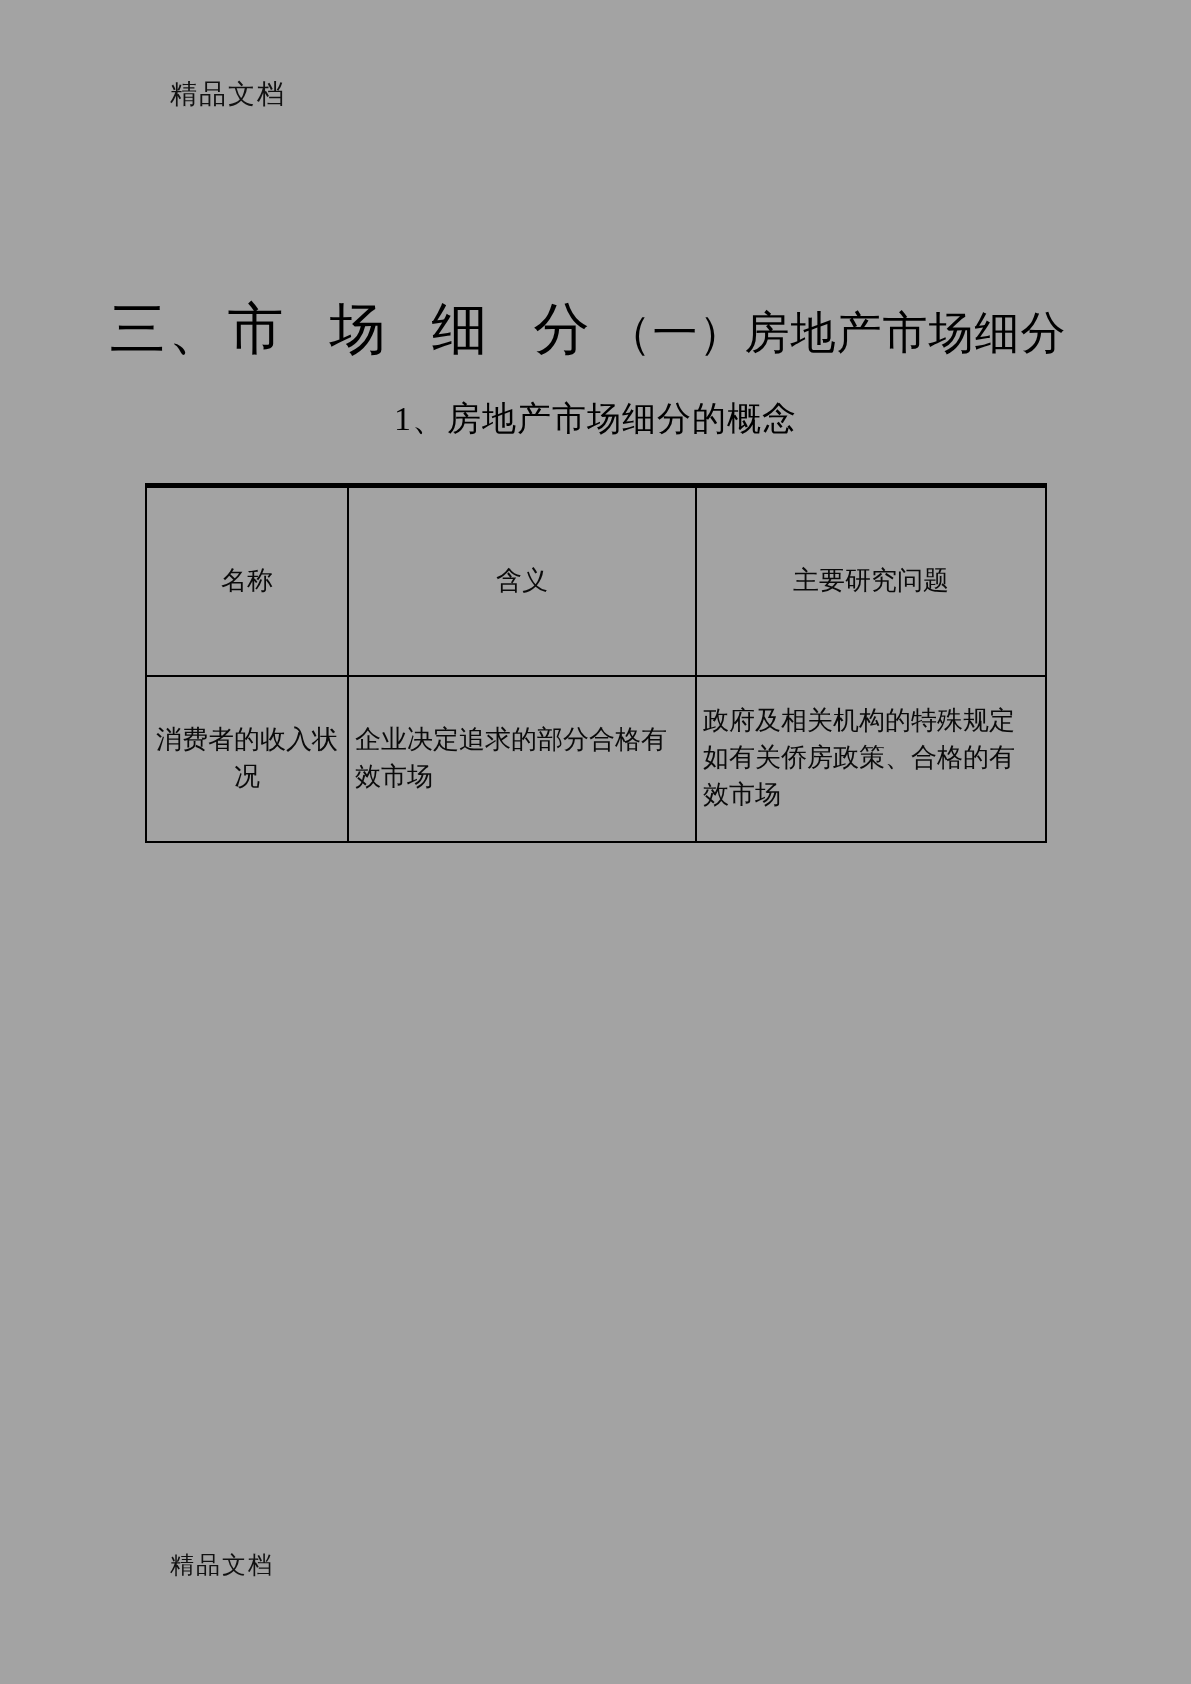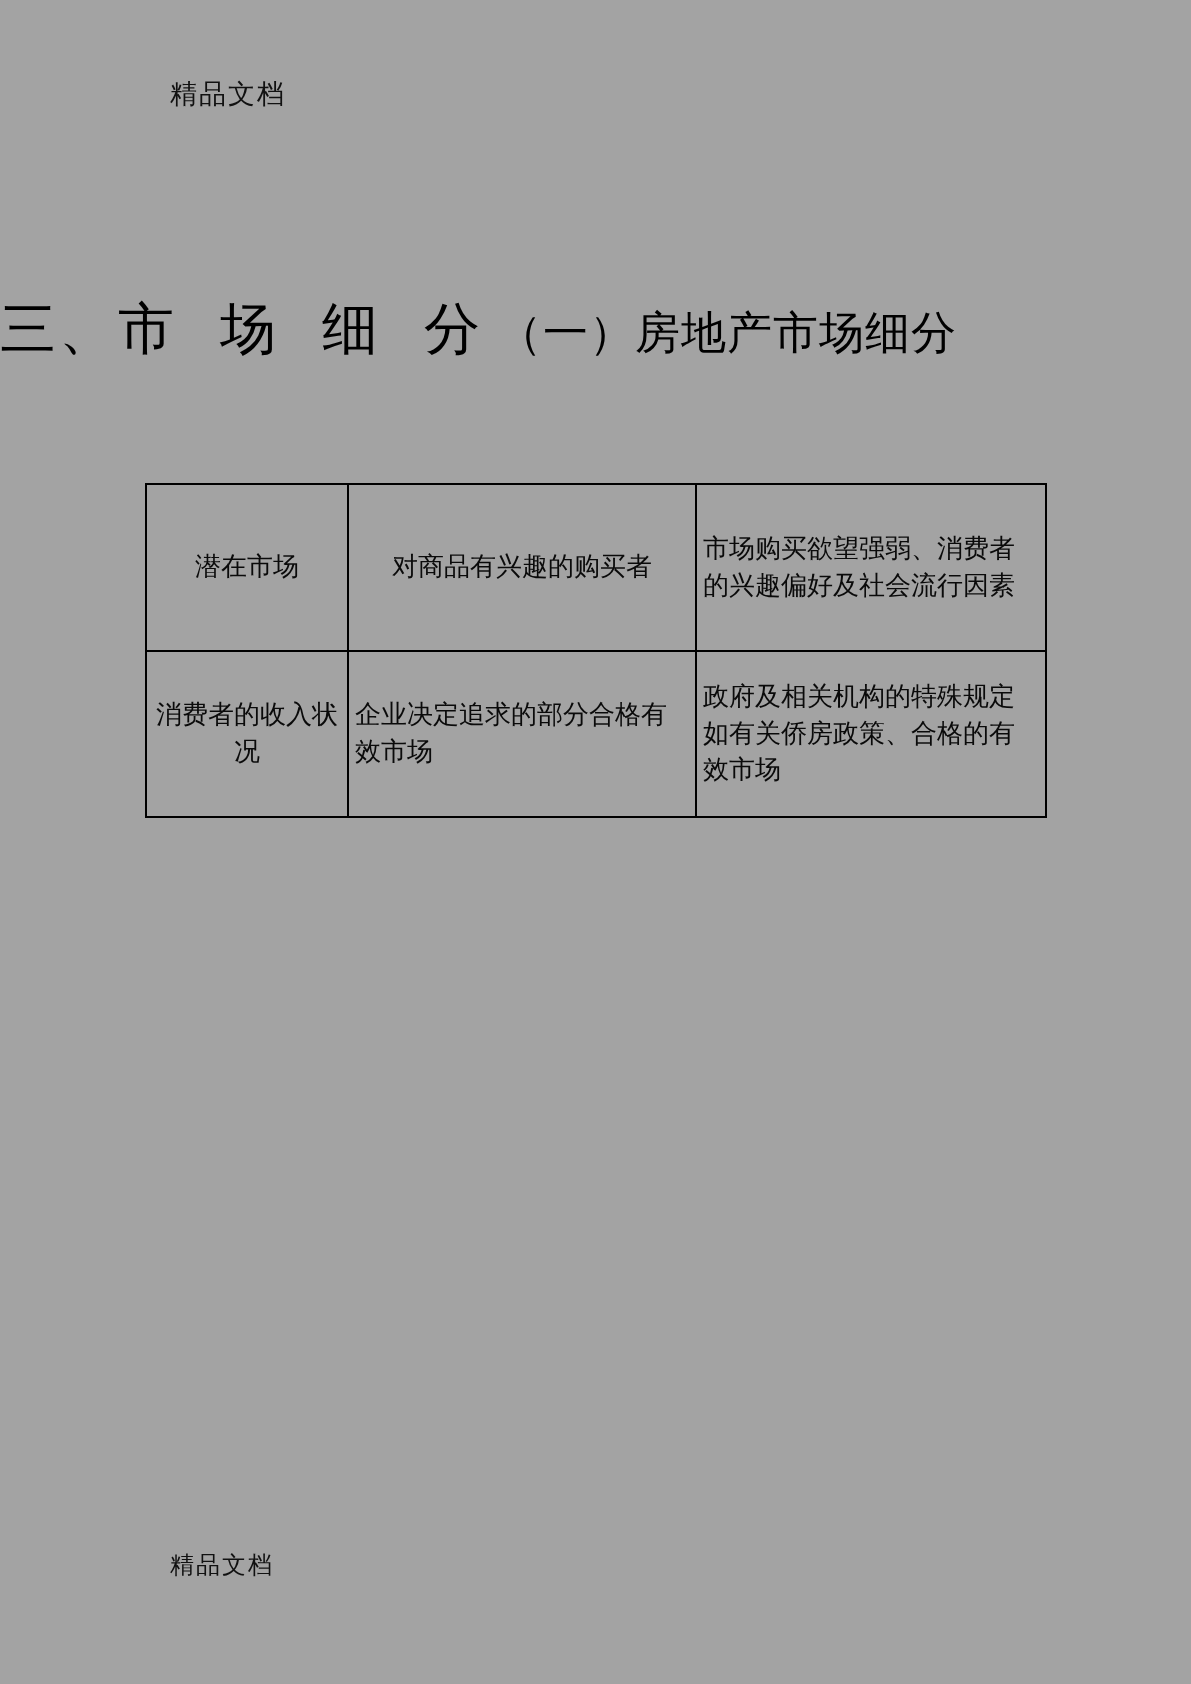--- a/index.html
+++ b/index.html
@@ -27,21 +27,21 @@
     top:1549px;
     font-size:24px;
     letter-spacing:2px;
     color:#111111;
   }
   .title-row {
     position:absolute;
     top:292px;
     left:0;
     width:1176px;
-    text-align:left;
+    text-align:center;
     white-space:nowrap;
   }
   .title-main {
     font-size:56px;
     letter-spacing:3px;
     word-spacing:26px;
   }
   .title-paren {
     font-size:45px;
     letter-spacing:1px;
@@ -86,32 +86,33 @@
 <body>
 
 <div class="page">
 
   <div class="watermark-top">精品文档</div>
 
   <div class="title-row">
     <span class="title-main">三、市 场 细 分</span><span class="title-paren">（一）房地产市场细分</span>
   </div>
 
+  <div class="subtitle">1、房地产市场细分的概念</div>
 
   <table class="concept-table">
     <colgroup>
       <col style="width:202px">
       <col style="width:348px">
       <col style="width:350px">
     </colgroup>
     <tbody>
-      <tr class="row-2">
-        <td class="c">潜在市场</td>
-        <td class="c">对商品有兴趣的购买者</td>
-        <td class="l">市场购买欲望强弱、消费者的兴趣偏好及社会流行因素</td>
+      <tr class="header-row">
+        <td class="c">名称</td>
+        <td class="c">含义</td>
+        <td class="c">主要研究问题</td>
       </tr>
       <tr class="row-4">
         <td class="c">消费者的收入状况</td>
         <td class="l">企业决定追求的部分合格有效市场</td>
         <td class="l">政府及相关机构的特殊规定如有关侨房政策、合格的有效市场</td>
       </tr>
     </tbody>
   </table>
 
   <div class="watermark-bottom">精品文档</div>

